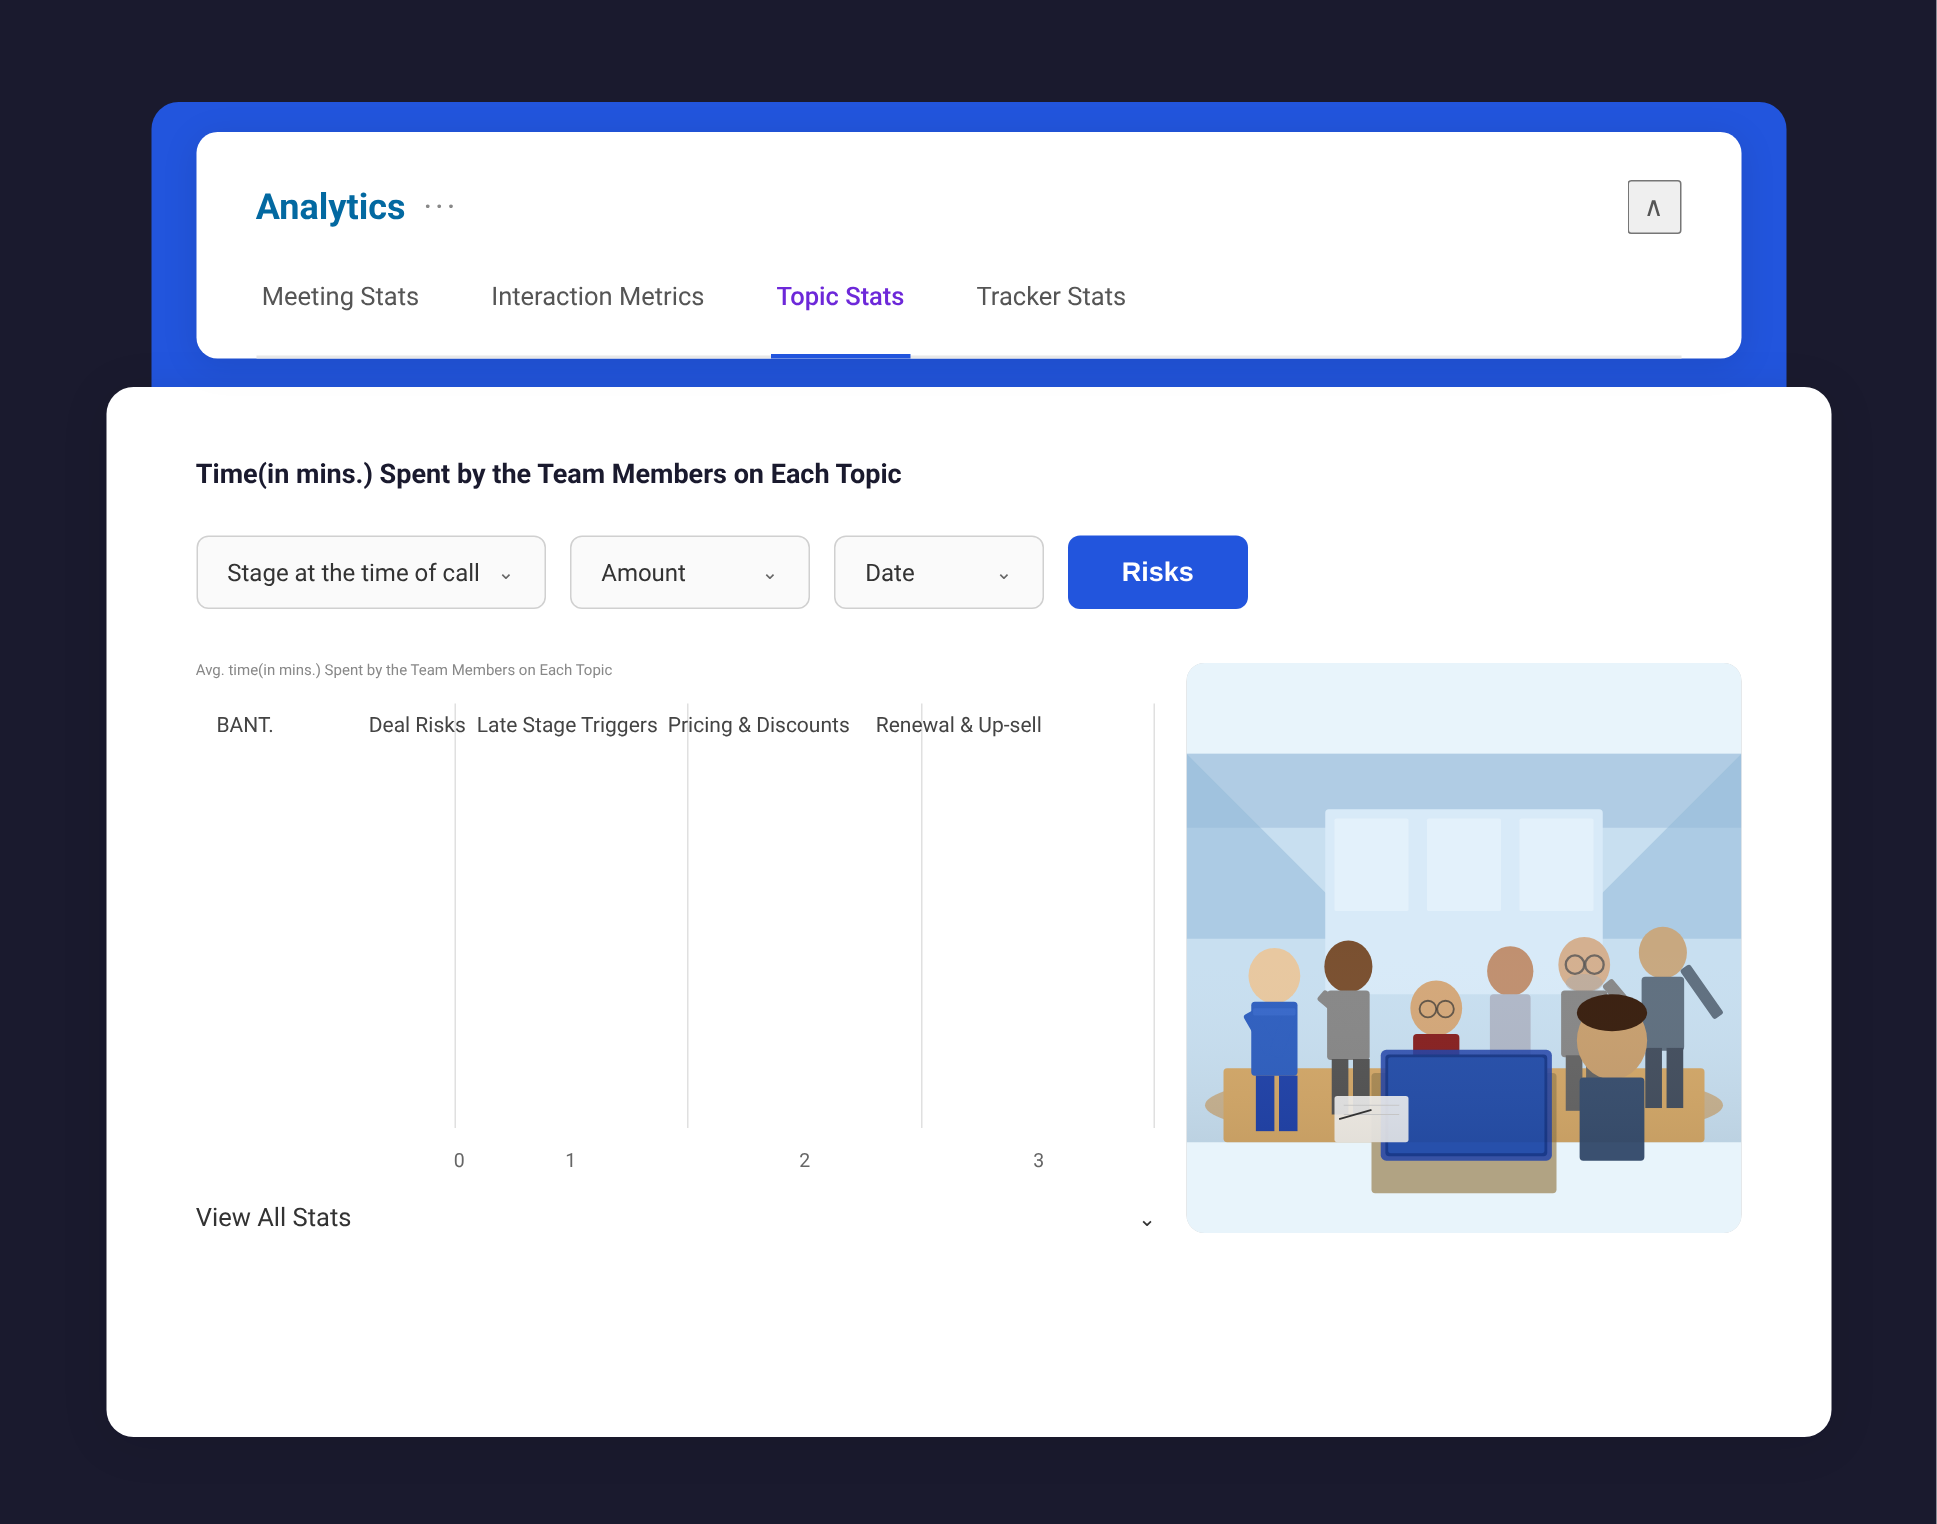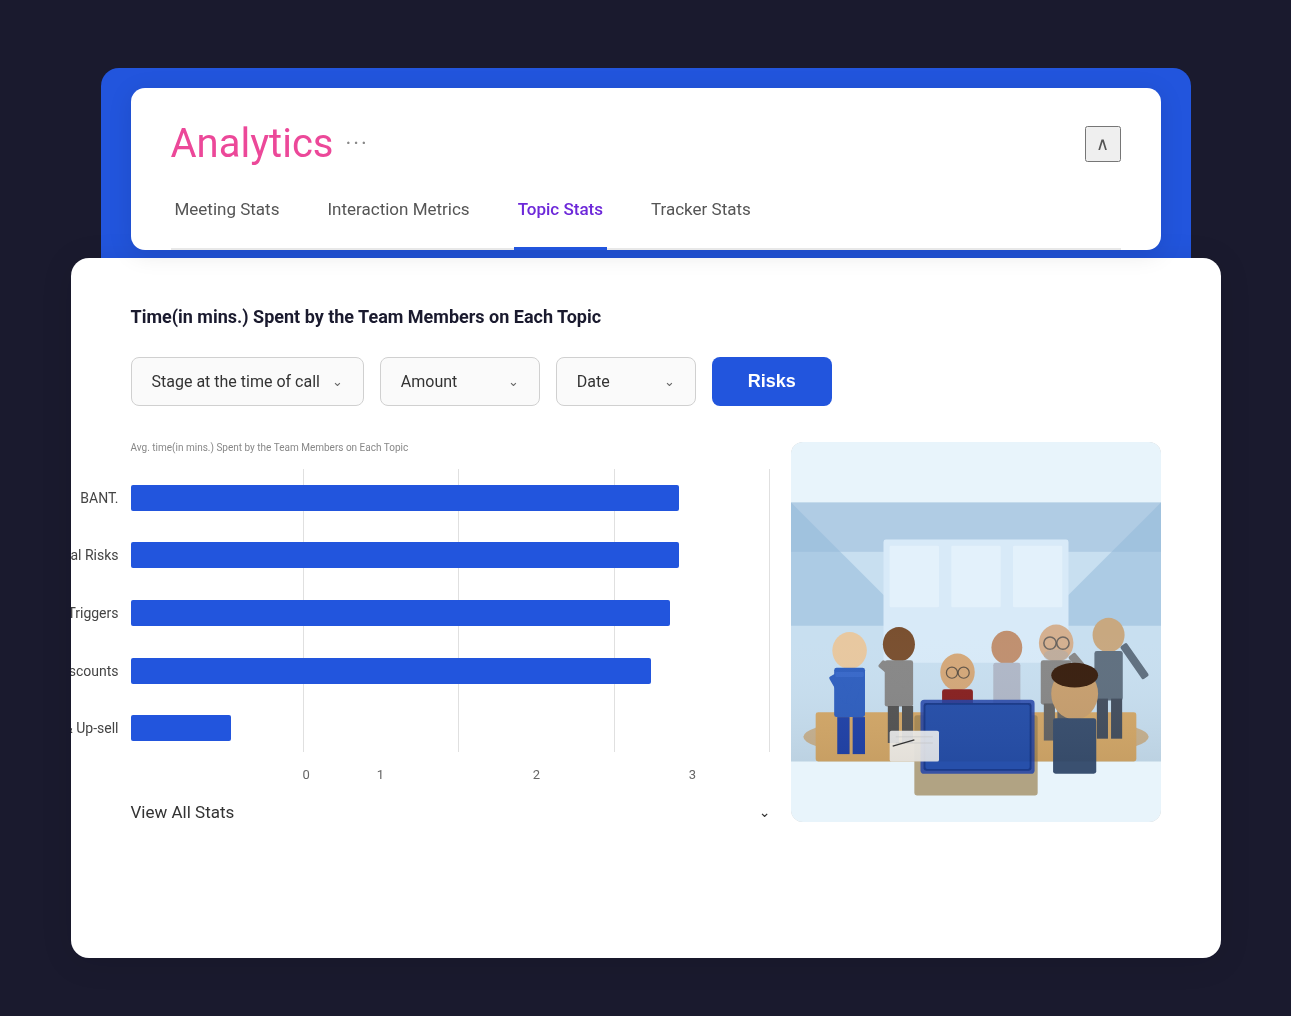--- a/index.html
+++ b/index.html
@@ -52,23 +52,23 @@
       margin-bottom: 24px;
     }
 
     .analytics-title-row {
       display: flex;
       align-items: center;
       gap: 12px;
     }
 
     .analytics-title {
-      font-size: 40px;
-      font-weight: 400;
-      color: #ec4899;
+      font-size: 24px;
+      font-weight: 700;
+      color: #0369a1;
     }
 
     .more-dots {
       font-size: 22px;
       color: #888;
       letter-spacing: 2px;
     }
 
     .collapse-btn {
       width: 36px;
@@ -278,21 +278,21 @@
 
         <div style="position:relative; flex:1; display:flex; flex-direction:column;">
 
           <div style="position:absolute; left:172px; right:0; top:0; bottom:30px; display:flex; justify-content:space-between; pointer-events:none;">
             <div style="width:1px; background:#e0e0e0; height:100%;"></div>
             <div style="width:1px; background:#e0e0e0; height:100%;"></div>
             <div style="width:1px; background:#e0e0e0; height:100%;"></div>
             <div style="width:1px; background:#e0e0e0; height:100%;"></div>
           </div>
 
-          <div style="flex:1; display:flex; flex-direction:column; justify-content:space-around; padding-bottom:0;">
+          <div style="flex:1; display:flex; justify-content:space-around; padding-bottom:0;">
 
             <div class="bar-track">
               <span class="bar-label-abs">BANT.</span>
               <div style="flex:1; height:26px; background:transparent; position:relative;">
                 <div style="height:100%; width:85.7%; background:#2255dd; border-radius:2px;"></div>
               </div>
             </div>
 
             <div class="bar-track">
               <span class="bar-label-abs">Deal Risks</span>

